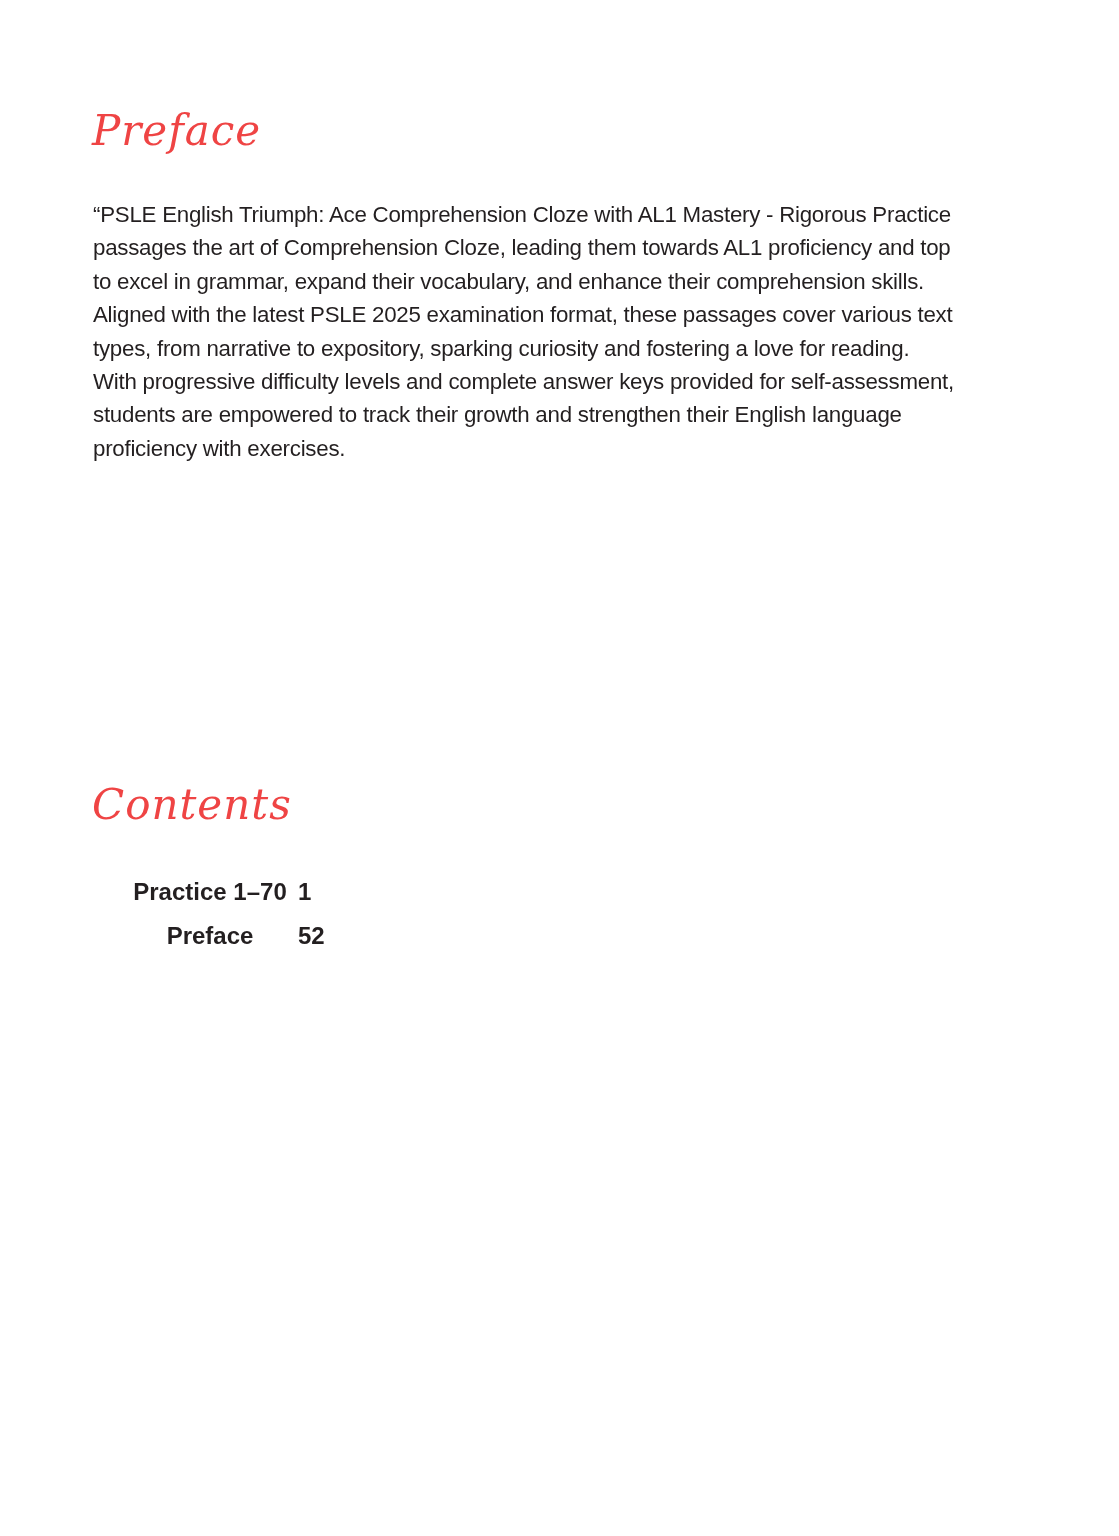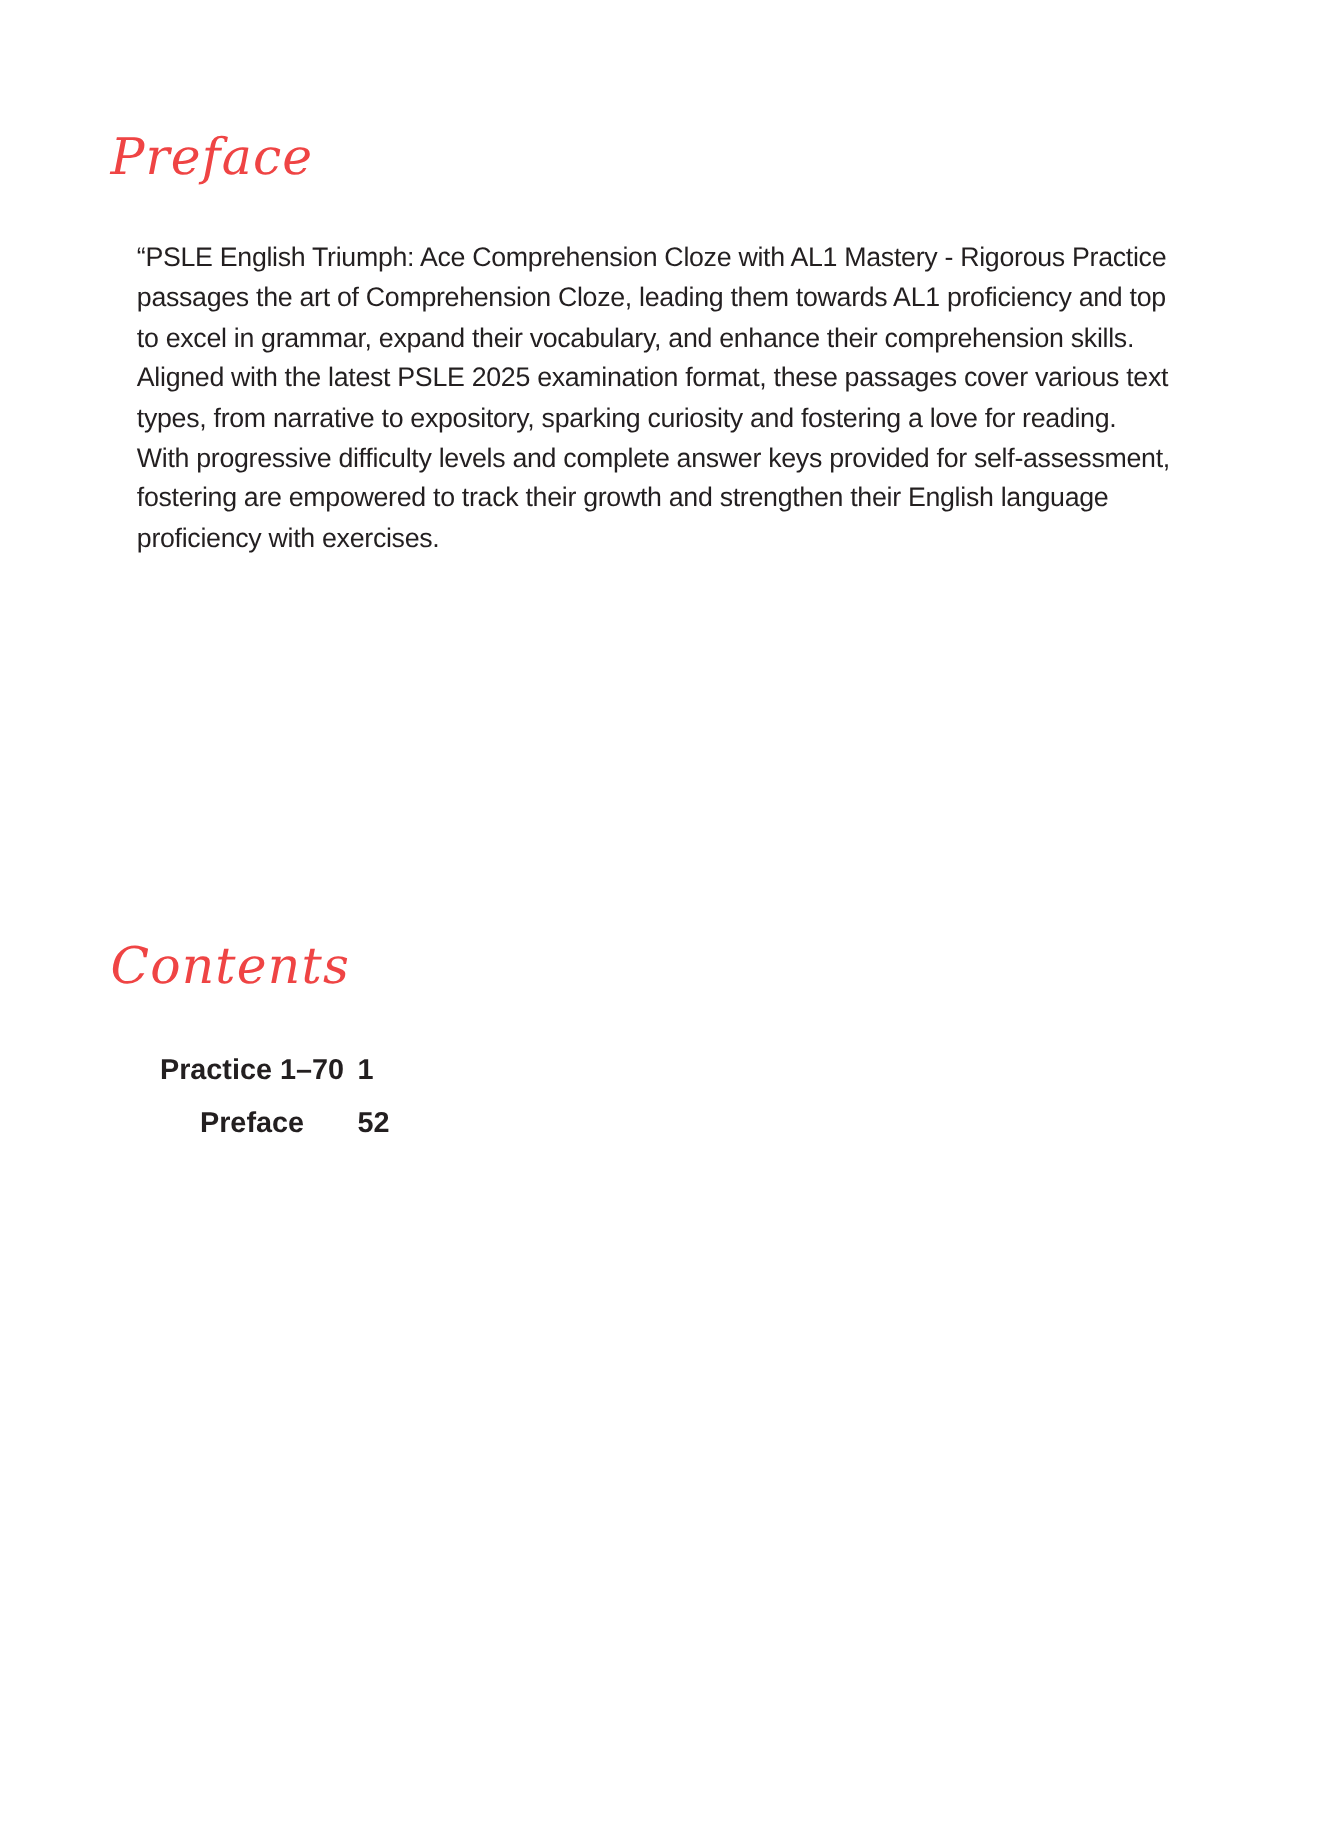--- a/index.html
+++ b/index.html
@@ -36,21 +36,20 @@
       margin: 0;
       font-family: "Liberation Sans", sans-serif;
       font-size: 22.3px;
       line-height: 33.4px;
       letter-spacing: -0.25px;
       color: #231f20;
     }
     .preface-body .line {
       display: block;
       white-space: nowrap;
-      margin-left: 21px;
     }
     .toc {
       position: absolute;
       left: 122px;
       top: 870px;
       font-family: "Liberation Sans", sans-serif;
       font-weight: bold;
       font-size: 24px;
       line-height: 44px;
       color: #231f20;
@@ -68,21 +67,21 @@
 
 <h1 class="heading" id="preface-heading">Preface</h1>
 
 <p class="preface-body">
   <span class="line">“PSLE English Triumph: Ace Comprehension Cloze with AL1 Mastery - Rigorous Practice</span>
   <span class="line">passages the art of Comprehension Cloze, leading them towards AL1 proficiency and top</span>
   <span class="line">to excel in grammar, expand their vocabulary, and enhance their comprehension skills.</span>
   <span class="line">Aligned with the latest PSLE 2025 examination format, these passages cover various text</span>
   <span class="line">types, from narrative to expository, sparking curiosity and fostering a love for reading.</span>
   <span class="line">With progressive difficulty levels and complete answer keys provided for self-assessment,</span>
-  <span class="line">fostering are empowered to track their growth and strengthen their English language</span>
+  <span class="line">students are empowered to track their growth and strengthen their English language</span>
   <span class="line">proficiency with exercises.</span>
 </p>
 
 <h1 class="heading" id="contents-heading">Contents</h1>
 
 <div class="toc">
   <div class="toc-row">
     <span class="toc-label">Practice 1–70</span>
     <span class="toc-page">1</span>
   </div>

